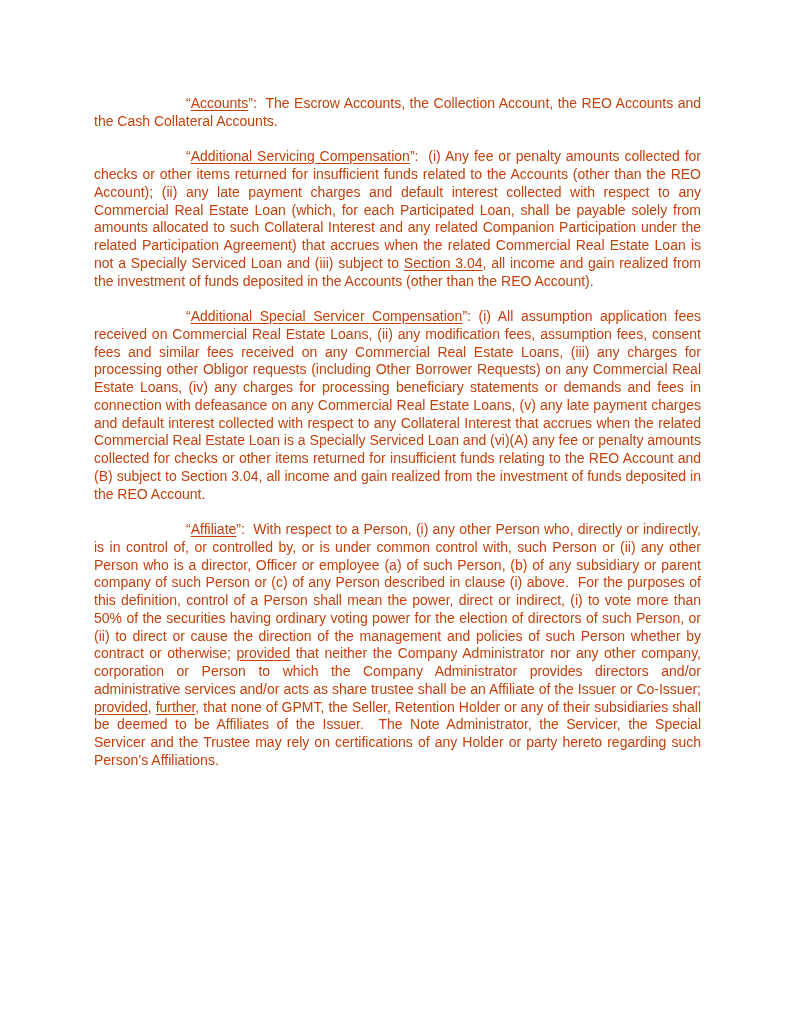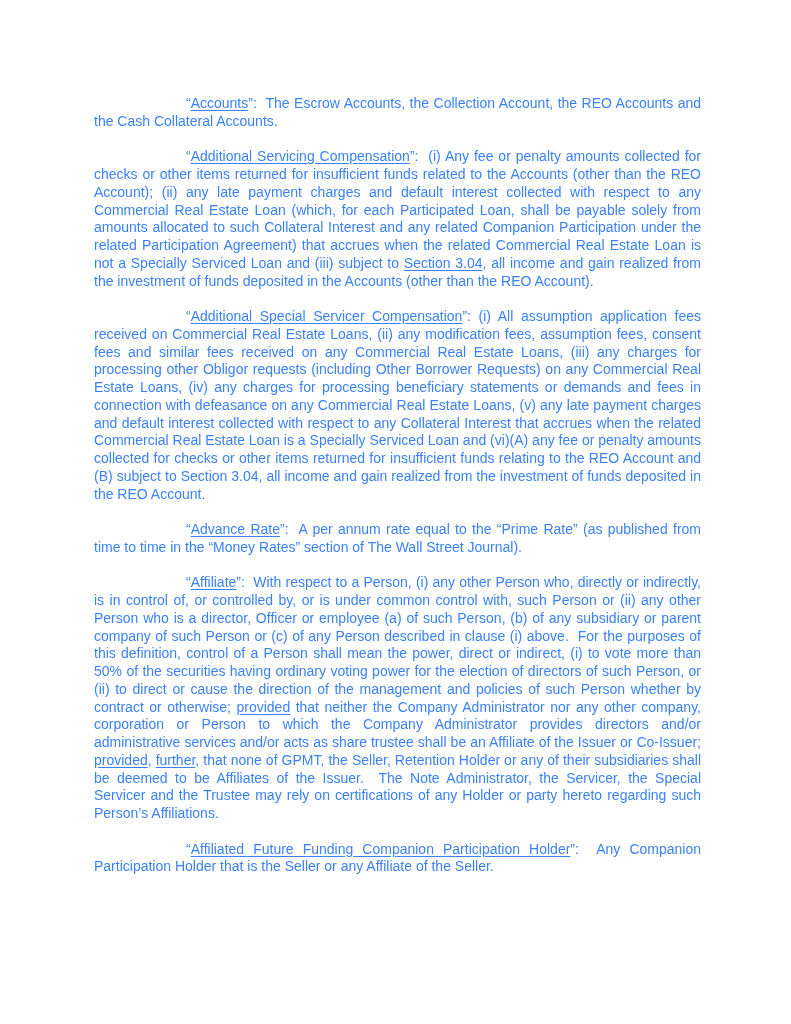--- a/index.html
+++ b/index.html
@@ -1,21 +1,21 @@
 <!DOCTYPE html>
 <html><head>
 <meta charset="utf-8">
 <style>
   html, body { margin: 0; padding: 0; background: #ffffff; }
   .page {
     position: relative;
     width: 791px;
     height: 912px;
     background: #ffffff;
-    color: #3b82f6;
+    color: #c2410c;
     font-family: "Liberation Sans", sans-serif;
     overflow: hidden;
     border-radius: 30px;
   }
   .doc-content {
     position: absolute;
     left: 94px;
     top: 95px;
     width: 607px;
     font-size: 14px;
@@ -47,21 +47,19 @@
   }
 </style>
 </head>
 <body>
 
 <div class="page">
   <div class="doc-content">
       <p class="para"><span>“</span><span class="u">Accounts</span><span>”:&nbsp; The Escrow Accounts, the Collection Account, the REO Accounts and the Cash Collateral Accounts.</span></p>
       <p class="para"><span>“</span><span class="u">Additional Servicing Compensation</span><span>”:&nbsp; (i) Any fee or penalty amounts collected for checks or other items returned for insufficient funds related to the Accounts (other than the REO Account); (ii) any late payment charges and default interest collected with respect to any Commercial Real Estate Loan (which, for each Participated Loan, shall be payable solely from amounts allocated to such Collateral Interest and any related Companion Participation under the related Participation Agreement) that accrues when the related Commercial Real Estate Loan is not a Specially Serviced Loan and (iii) subject to </span><span class="u">Section 3.04</span><span>, all income and gain realized from the investment of funds deposited in the Accounts (other than the REO Account).</span></p>
       <p class="para"><span>“</span><span class="u">Additional Special Servicer Compensation</span><span>”: (i) All assumption application fees received on Commercial Real Estate Loans, (ii) any modification fees, assumption fees, consent fees and similar fees received on any Commercial Real Estate Loans, (iii) any charges for processing other Obligor requests (including Other Borrower Requests) on any Commercial Real Estate Loans, (iv) any charges for processing beneficiary statements or demands and fees in connection with defeasance on any Commercial Real Estate Loans, (v) any late payment charges and default interest collected with respect to any Collateral Interest that accrues when the related Commercial Real Estate Loan is a Specially Serviced Loan and (vi)(A) any fee or penalty amounts collected for checks or other items returned for insufficient funds relating to the REO Account and (B) subject to Section 3.04, all income and gain realized from the investment of funds deposited in the REO Account.</span></p>
-      <p class="para"><span>“</span><span class="u">Advance Rate</span><span>”:&nbsp; A per annum rate equal to the “Prime Rate” (as published from time to time in the “Money Rates” section of The Wall Street Journal).</span></p>
       <p class="para"><span>“</span><span class="u">Affiliate</span><span>”:&nbsp; With respect to a Person, (i) any other Person who, directly or indirectly, is in control of, or controlled by, or is under common control with, such Person or (ii) any other Person who is a director, Officer or employee (a) of such Person, (b) of any subsidiary or parent company of such Person or (c) of any Person described in clause (i) above.&nbsp; For the purposes of this definition, control of a Person shall mean the power, direct or indirect, (i) to vote more than 50% of the securities having ordinary voting power for the election of directors of such Person, or (ii) to direct or cause the direction of the management and policies of such Person whether by contract or otherwise; </span><span class="u">provided</span><span> that neither the Company Administrator nor any other company, corporation or Person to which the Company Administrator provides directors and/or administrative services and/or acts as share trustee shall be an Affiliate of the Issuer or Co-Issuer; </span><span class="u">provided</span><span>, </span><span class="u">further</span><span>, that none of GPMT, the Seller, Retention Holder or any of their subsidiaries shall be deemed to be Affiliates of the Issuer.&nbsp; The Note Administrator, the Servicer, the Special Servicer and the Trustee may rely on certifications of any Holder or party hereto regarding such Person’s Affiliations.</span></p>
-      <p class="para"><span>“</span><span class="u">Affiliated Future Funding Companion Participation Holder</span><span>”:&nbsp; Any Companion Participation Holder that is the Seller or any Affiliate of the Seller.</span></p>
     </div>
   <div class="page-footer">
     <span class="footer-left">24531587.11.BUSINESS</span>
     <div class="footer-center">-2-</div>
   </div>
 </div>
 
 </body></html>

